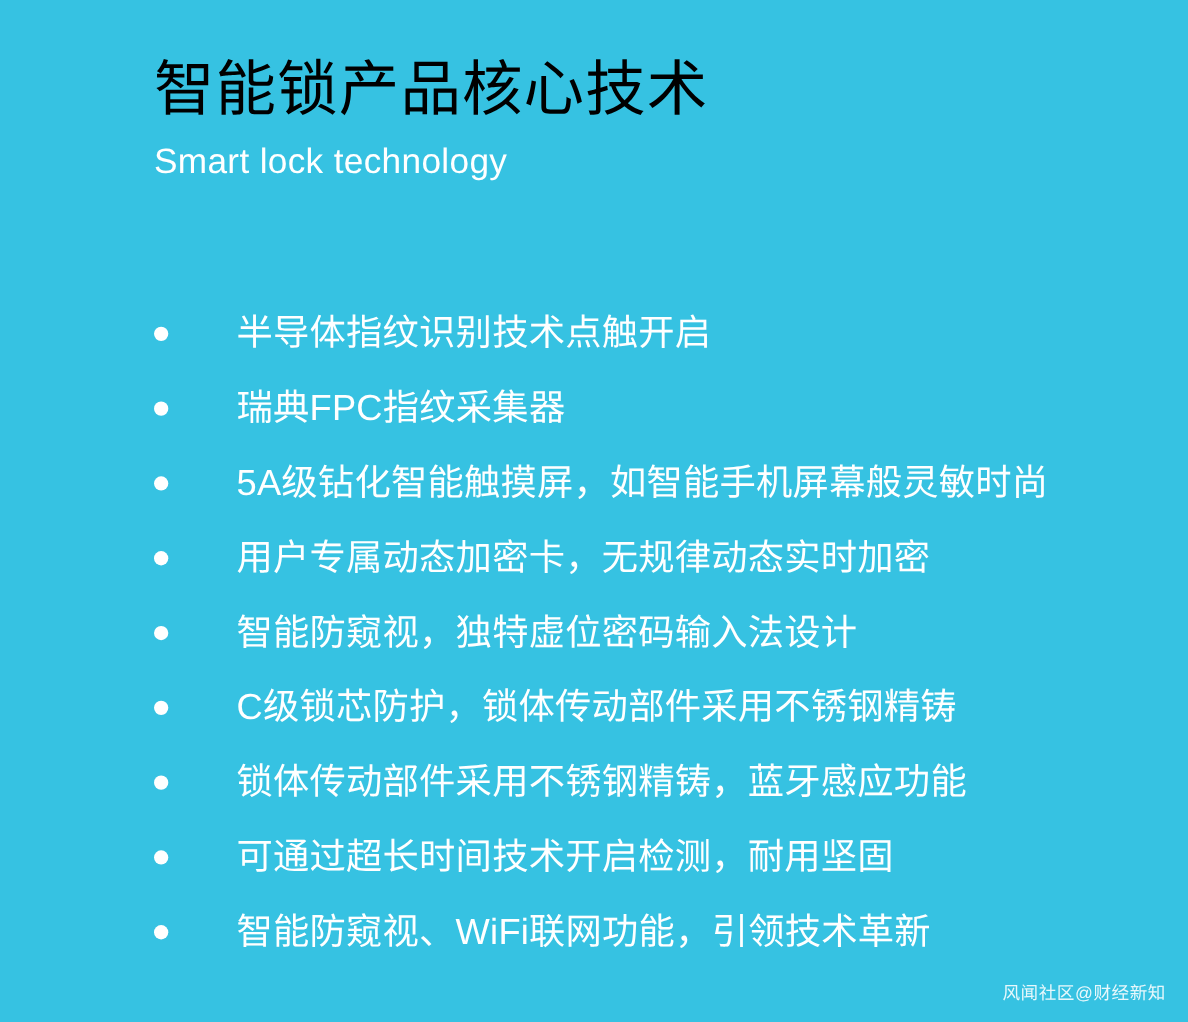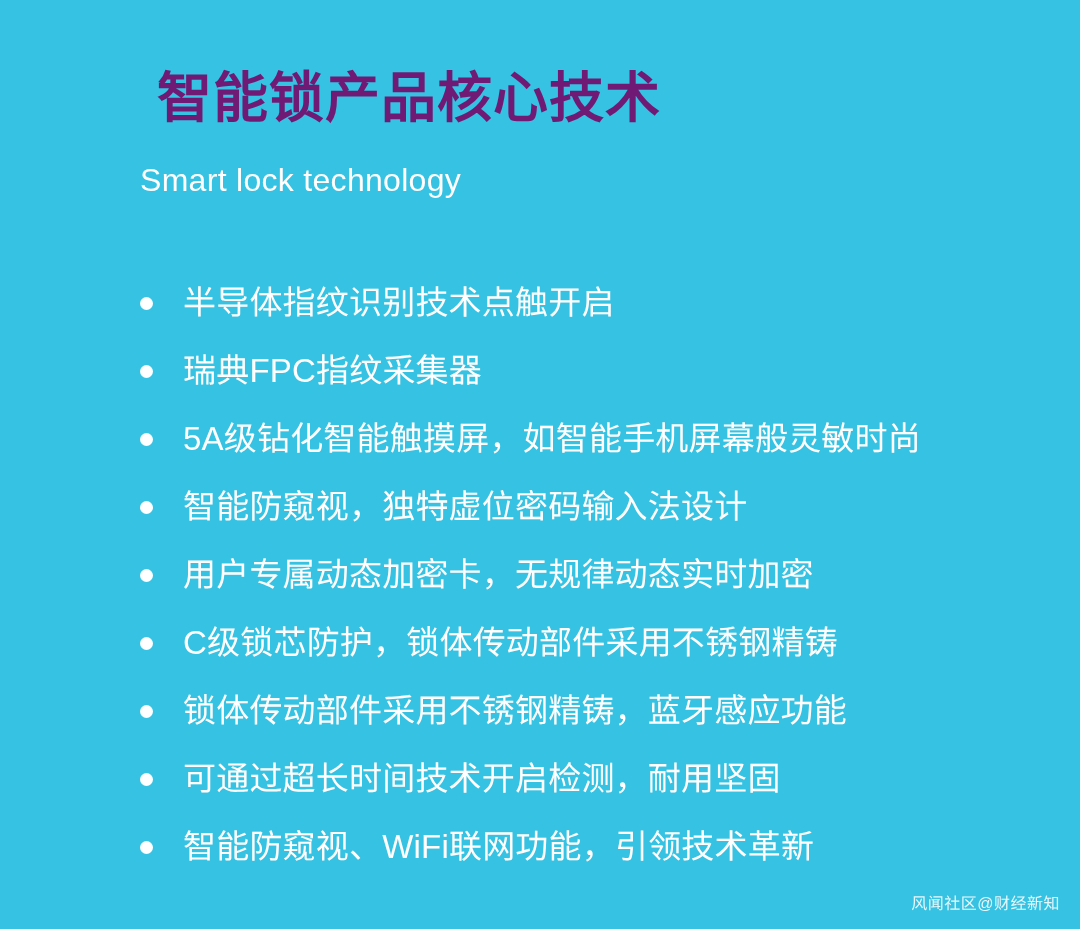--- a/index.html
+++ b/index.html
@@ -23,25 +23,25 @@
   }
 
   
   .heading-block {
     position: absolute;
     left: 140px;
     top: 52px;
     width: 880px;
   }
   .title {
-    margin: 17px;
+    margin: 0;
     font-size: 55px;
     line-height: 1.08;
-    font-weight: 700;
-    color: #701a75;
+    font-weight: 400;
+    color: #000000;
     letter-spacing: 1px;
     white-space: nowrap;
   }
   .subtitle {
     margin: 0;
     padding-top: 16px;
     font-size: 32px;
     line-height: 1.2;
     font-weight: 400;
     color: #ffffff;
@@ -56,20 +56,21 @@
     top: 269px;
     width: 910px;
     margin: 0;
     padding: 0;
     list-style: none;
   }
   .feature-item {
     display: flex;
     align-items: center;
     height: 68px;
+    gap: 32px;
   }
   .bullet-dot {
     flex: 0 0 auto;
     width: 13px;
     height: 13px;
     margin-right: 30px;
     border-radius: 50%;
     background: #ffffff;
   }
   .feature-text {
@@ -112,25 +113,25 @@
     <li class="feature-item">
       <span class="bullet-dot"></span>
       <span class="feature-text">瑞典FPC指纹采集器</span>
     </li>
     <li class="feature-item">
       <span class="bullet-dot"></span>
       <span class="feature-text">5A级钻化智能触摸屏，如智能手机屏幕般灵敏时尚</span>
     </li>
     <li class="feature-item">
       <span class="bullet-dot"></span>
-      <span class="feature-text">智能防窥视，独特虚位密码输入法设计</span>
+      <span class="feature-text">用户专属动态加密卡，无规律动态实时加密</span>
     </li>
     <li class="feature-item">
       <span class="bullet-dot"></span>
-      <span class="feature-text">用户专属动态加密卡，无规律动态实时加密</span>
+      <span class="feature-text">智能防窥视，独特虚位密码输入法设计</span>
     </li>
     <li class="feature-item">
       <span class="bullet-dot"></span>
       <span class="feature-text">C级锁芯防护，锁体传动部件采用不锈钢精铸</span>
     </li>
     <li class="feature-item">
       <span class="bullet-dot"></span>
       <span class="feature-text">锁体传动部件采用不锈钢精铸，蓝牙感应功能</span>
     </li>
     <li class="feature-item">

